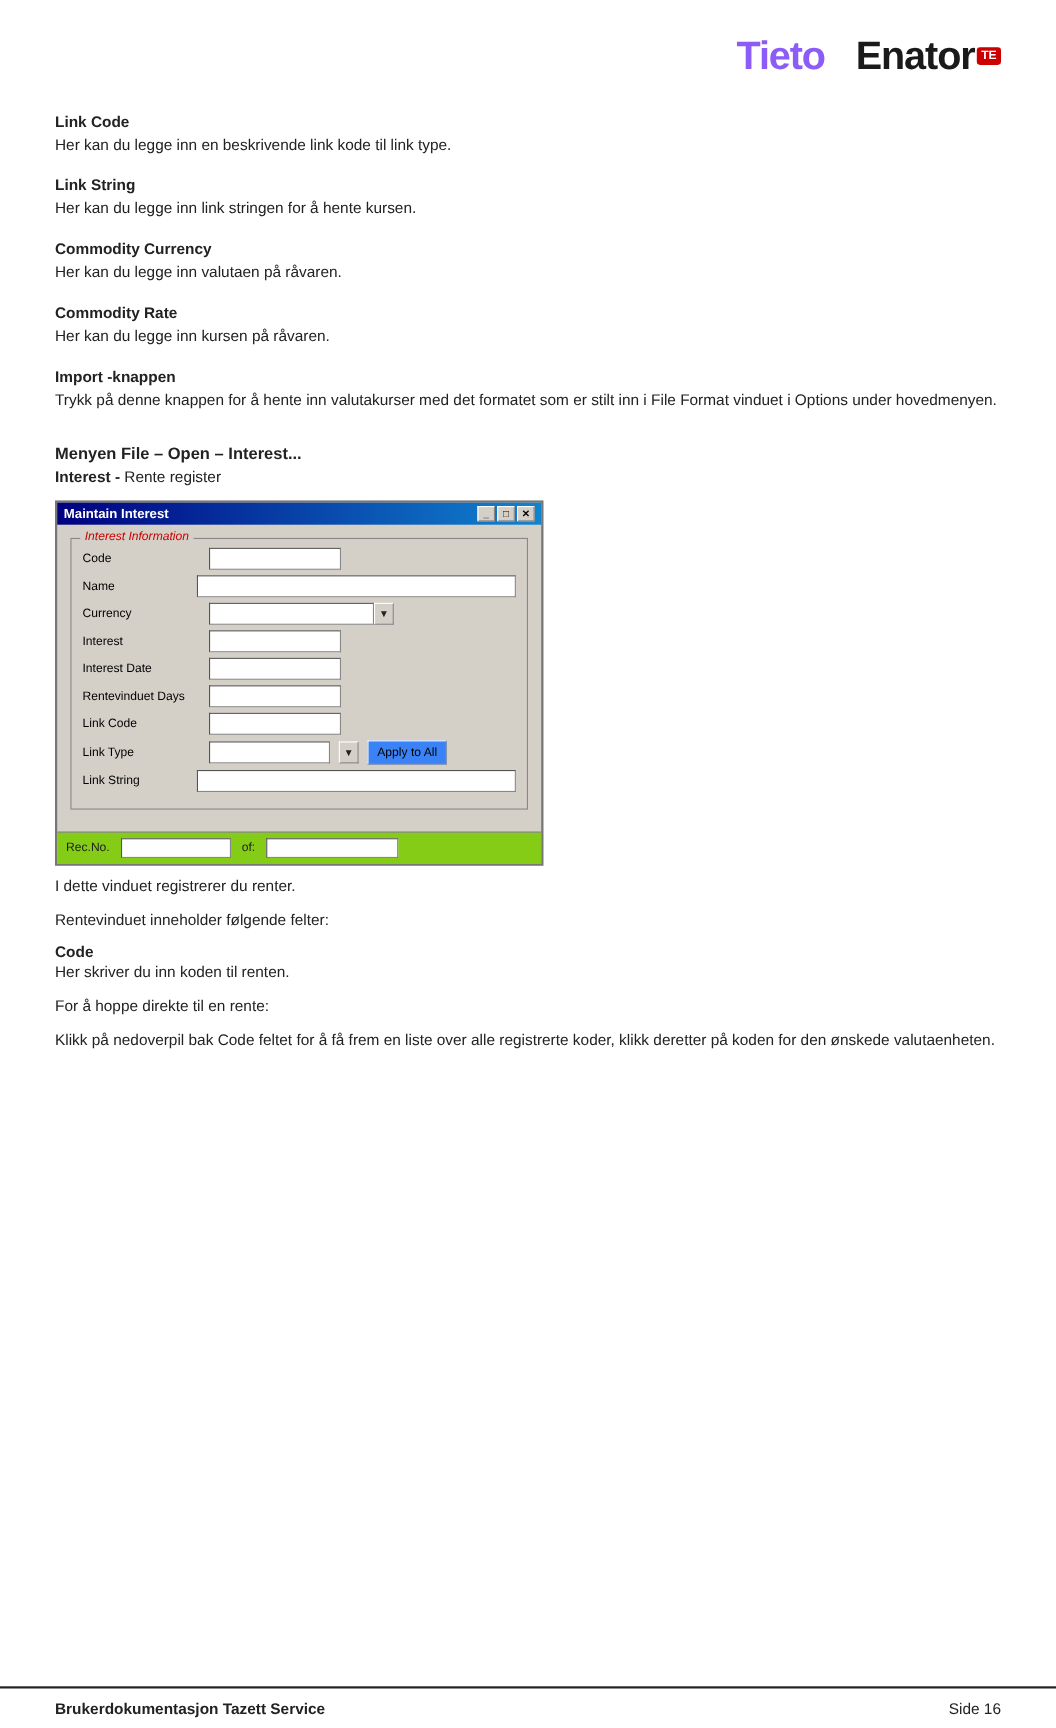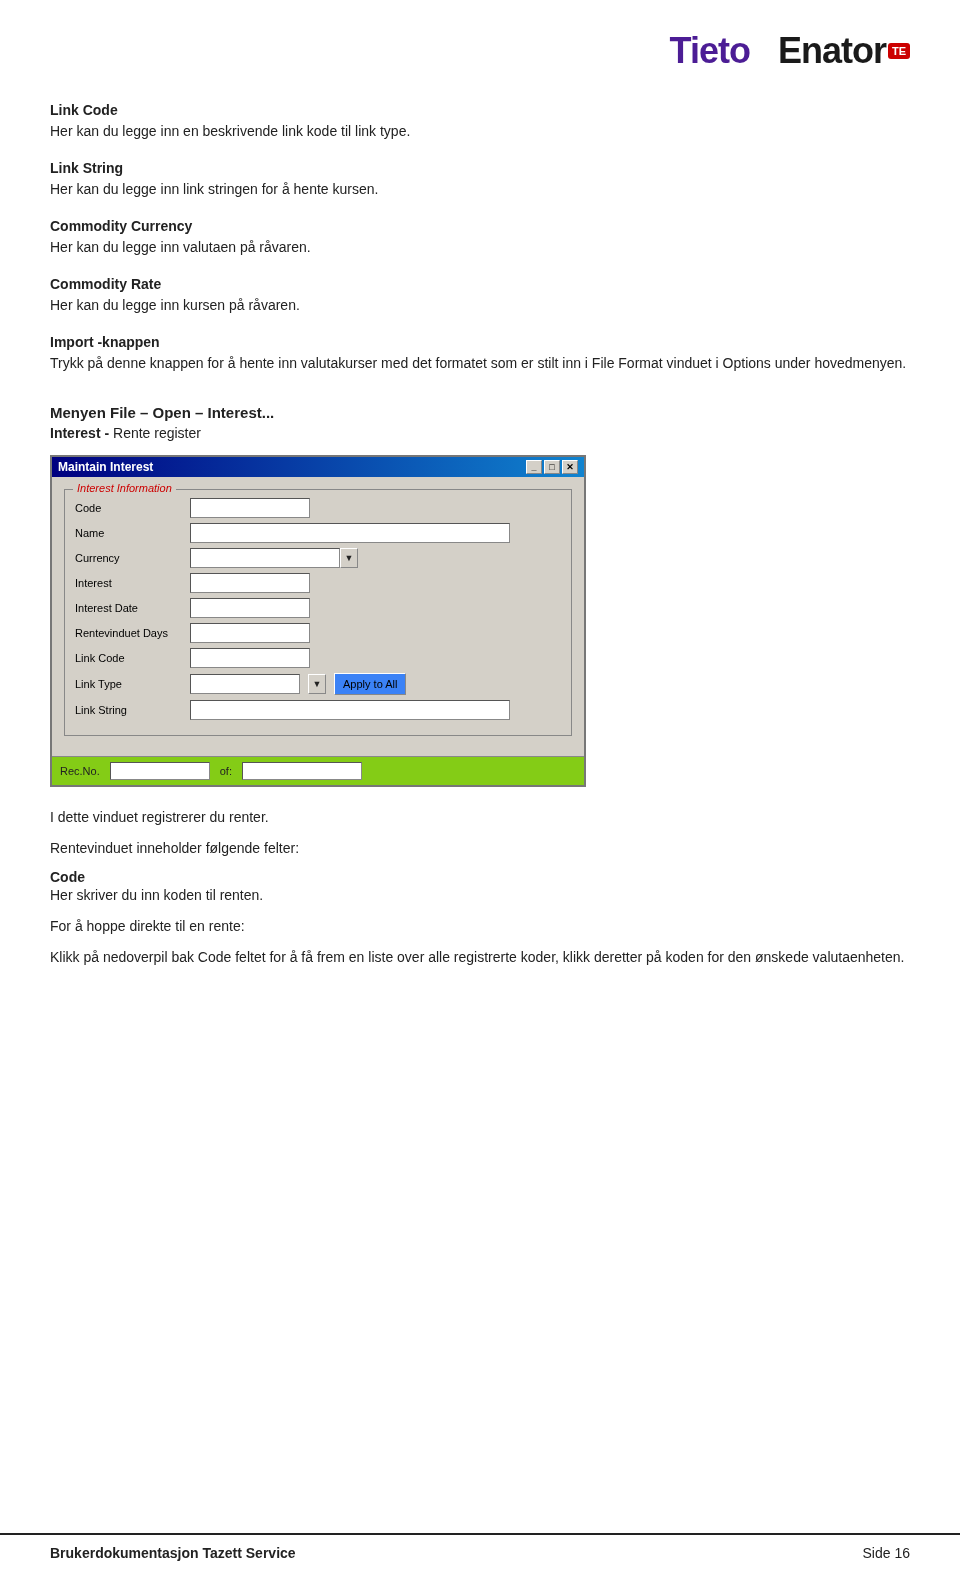--- a/index.html
+++ b/index.html
@@ -30,21 +30,21 @@
     }
 
     .logo-text {
       font-size: 36px;
       font-weight: bold;
       color: #1a1a1a;
       letter-spacing: -1px;
     }
 
     .logo-tieto {
-      color: #4c1d95;
+      color: #8b5cf6;
     }
 
     .logo-enator {
       color: #1a1a1a;
       margin-left: 28px;
     }
 
     .logo-badge {
       background: #cc0000;
       color: #fff;
@@ -86,22 +86,22 @@
     }
 
     .interest-label strong {
       font-weight: bold;
     }
 
     
     .dialog-window {
       border: 2px solid #777;
       background: #d4d0c8;
-      width: 536px;
-      margin-bottom: 20px;
+      width: 444px;
+      margin-bottom: 8px;
       font-family: 'MS Sans Serif', Arial, sans-serif;
       font-size: 12px;
     }
 
     .dialog-titlebar {
       background: linear-gradient(to right, #000080, #1084d0);
       color: #fff;
       padding: 3px 6px;
       display: flex;
       align-items: center;

